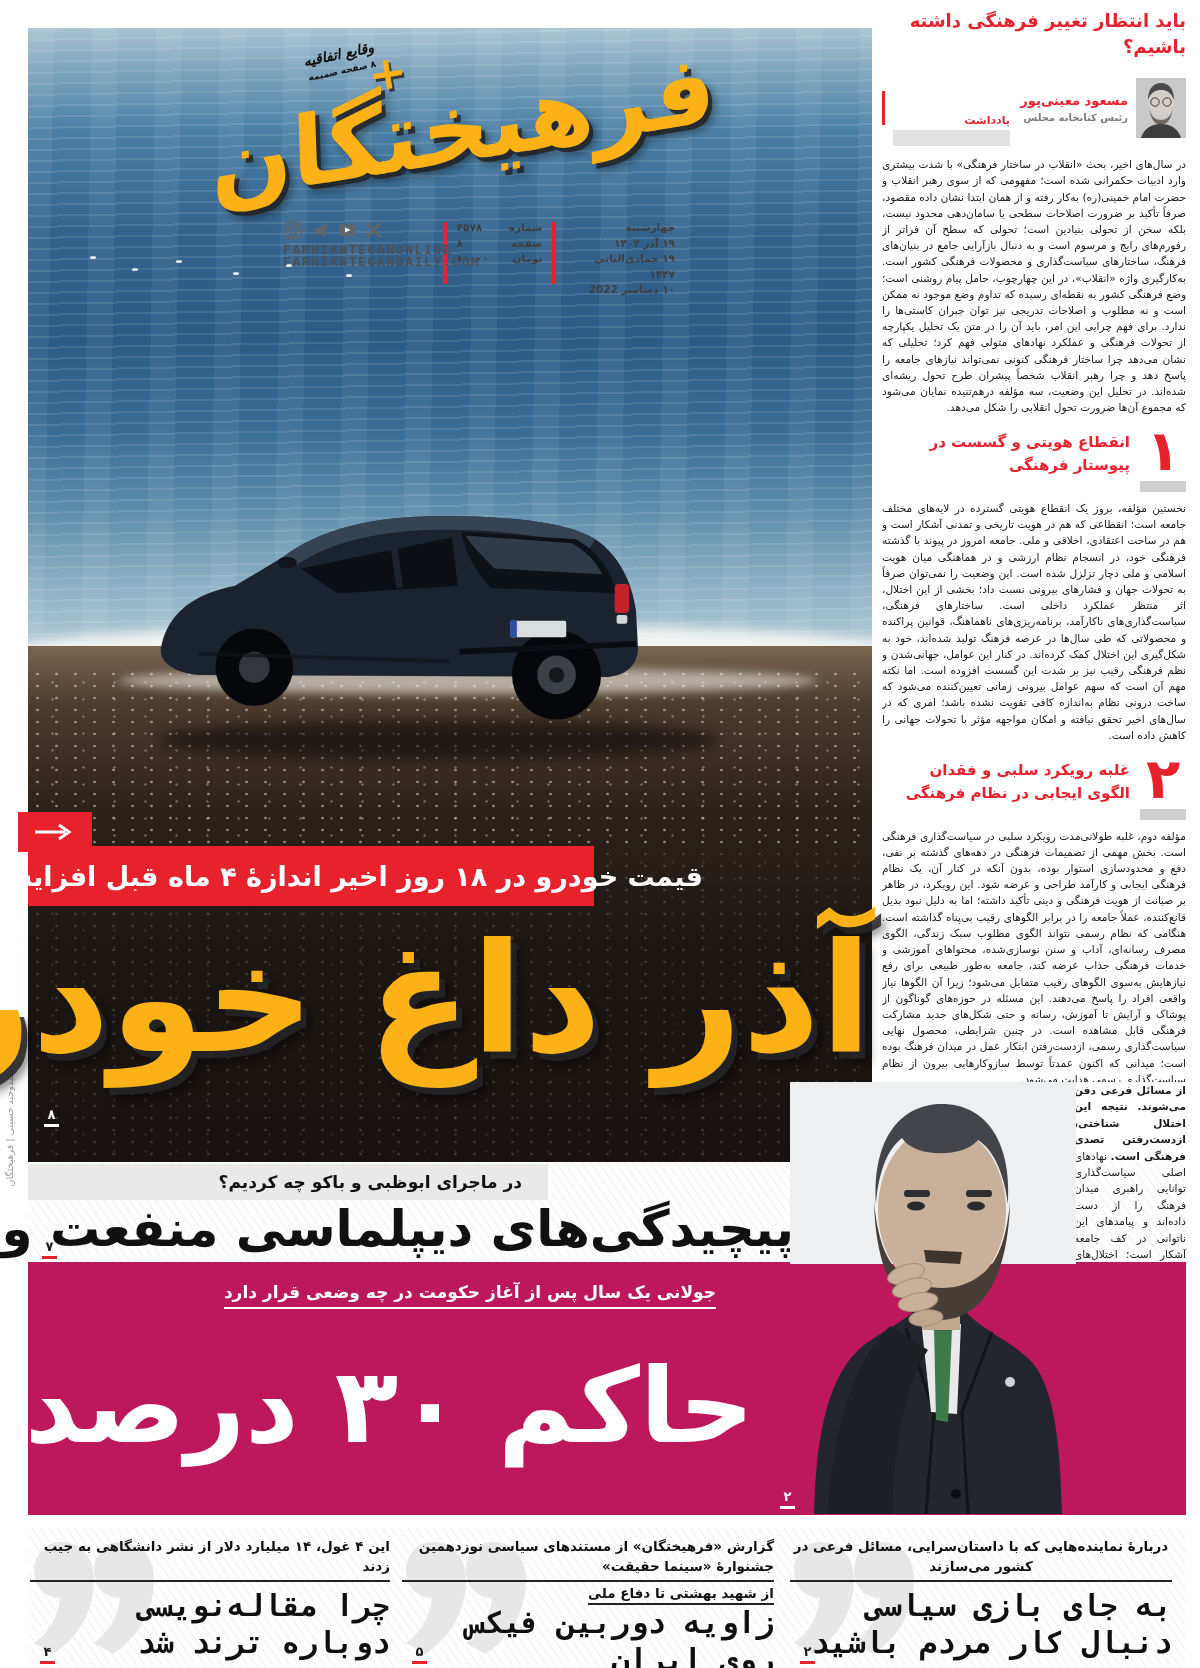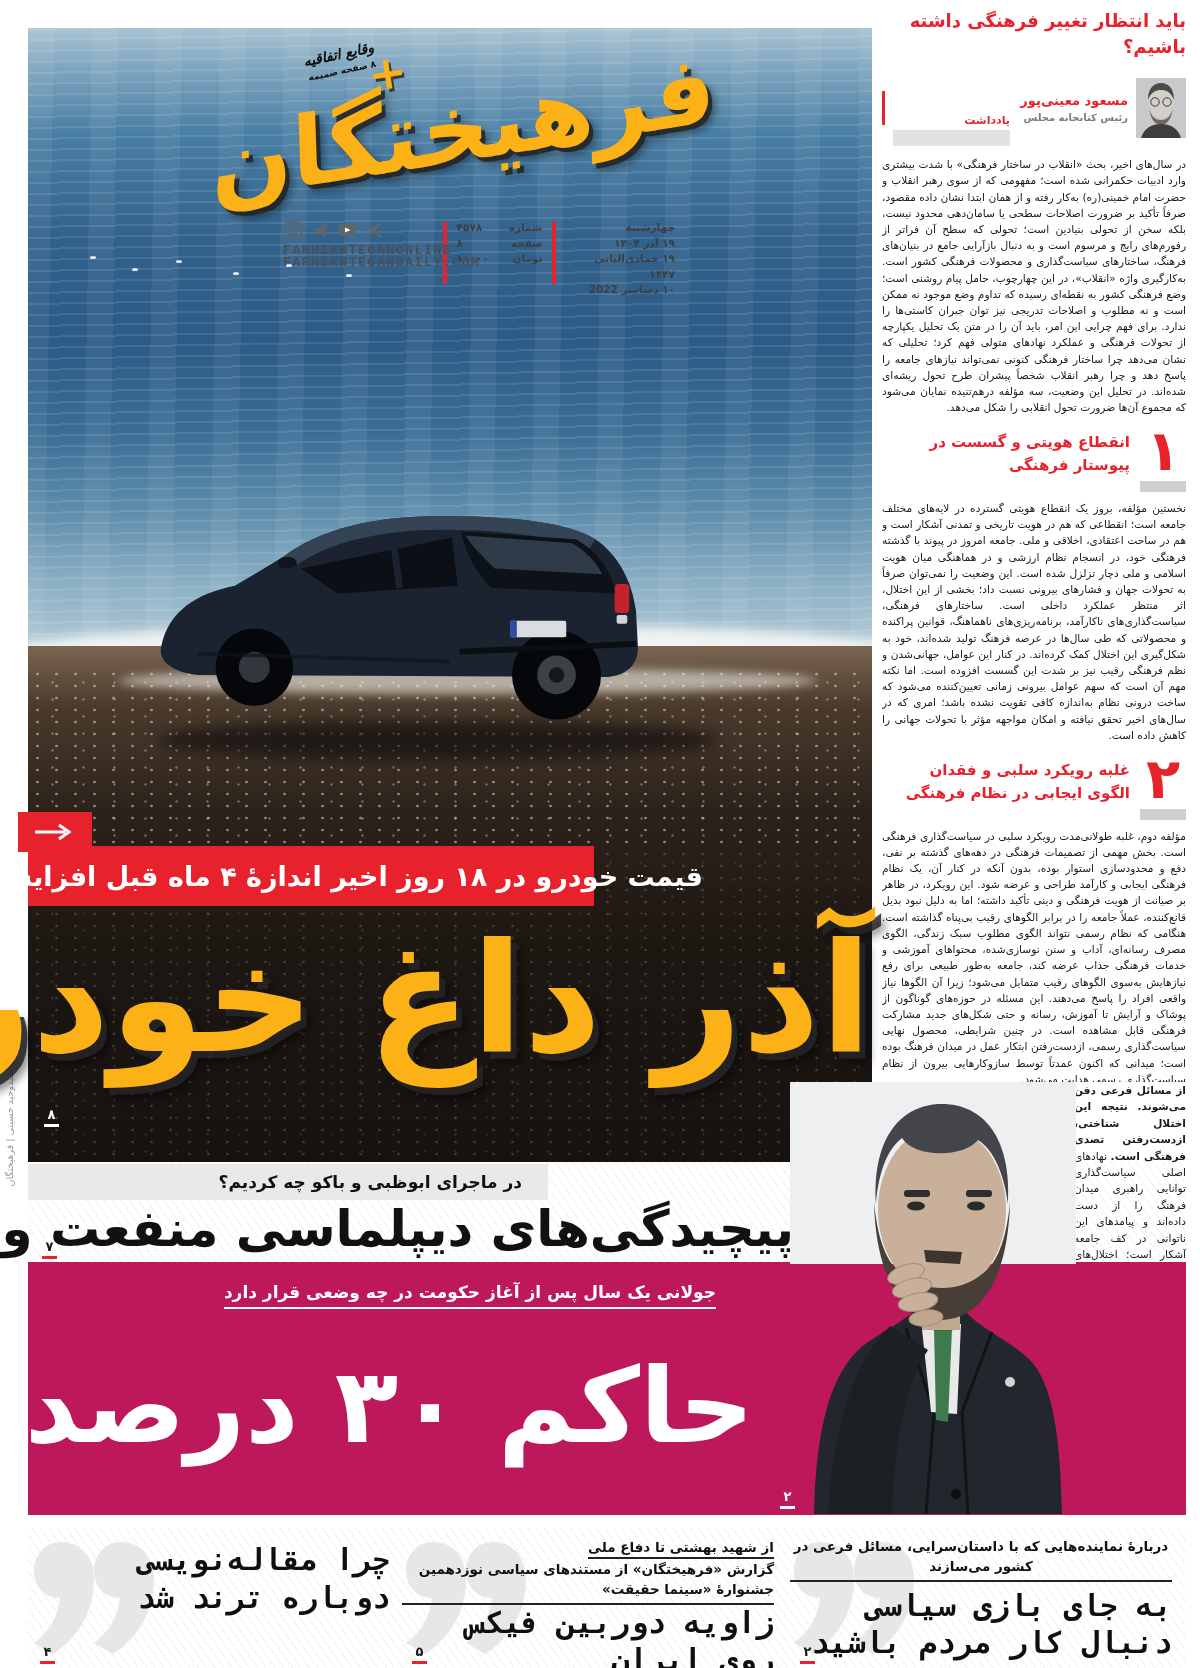--- a/index.html
+++ b/index.html
@@ -343,32 +343,33 @@
       </div>
       <div class="pagenum tpage"><span>۲</span><span class="bar"></span></div>
     </div>
 
     <div class="teaser t-mid">
       <svg class="quote" width="120" height="112" viewBox="0 0 120 112">
         <path d="M27 0 C11 0 0 13 0 29 C0 44 11 56 26 56 C24 75 15 90 0 101 L19 112 C45 95 60 69 60 37 C60 14 46 0 27 0 Z" fill="#e7e7e7"></path>
         <path d="M87 0 C71 0 60 13 60 29 C60 44 71 56 86 56 C84 75 75 90 60 101 L79 112 C105 95 120 69 120 37 C120 14 106 0 87 0 Z" fill="#e7e7e7"></path>
       </svg>
       <div class="tin">
+        <div style="text-align:right"><span class="tkick">گزارش «فرهیختگان» از مستندهای سیاسی نوزدهمین جشنوارهٔ «سینما حقیقت»</span></div>
         <div style="text-align:right"><span class="tkick2">از شهید بهشتی تا دفاع ملی</span></div>
-        <div style="text-align:right"><span class="tkick">گزارش «فرهیختگان» از مستندهای سیاسی نوزدهمین جشنوارهٔ «سینما حقیقت»</span></div>
         <div class="thead" style="margin-top:2px">زاویه دوربین فیکس روی ایران</div>
       </div>
       <div class="pagenum tpage"><span>۵</span><span class="bar"></span></div>
     </div>
 
     <div class="teaser t-left">
       <svg class="quote" width="120" height="112" viewBox="0 0 120 112">
         <path d="M27 0 C11 0 0 13 0 29 C0 44 11 56 26 56 C24 75 15 90 0 101 L19 112 C45 95 60 69 60 37 C60 14 46 0 27 0 Z" fill="#e7e7e7"></path>
         <path d="M87 0 C71 0 60 13 60 29 C60 44 71 56 86 56 C84 75 75 90 60 101 L79 112 C105 95 120 69 120 37 C120 14 106 0 87 0 Z" fill="#e7e7e7"></path>
       </svg>
       <div class="tin">
+        <div style="text-align:right"><span class="tkick">این ۴ غول، ۱۴ میلیارد دلار از نشر دانشگاهی به جیب زدند</span></div>
         <div class="thead">چرا مقاله‌نویسی دوباره ترند شد</div>
       </div>
       <div class="pagenum tpage"><span>۴</span><span class="bar"></span></div>
     </div>
   </div>
 
 </div>
 
 </body></html>

